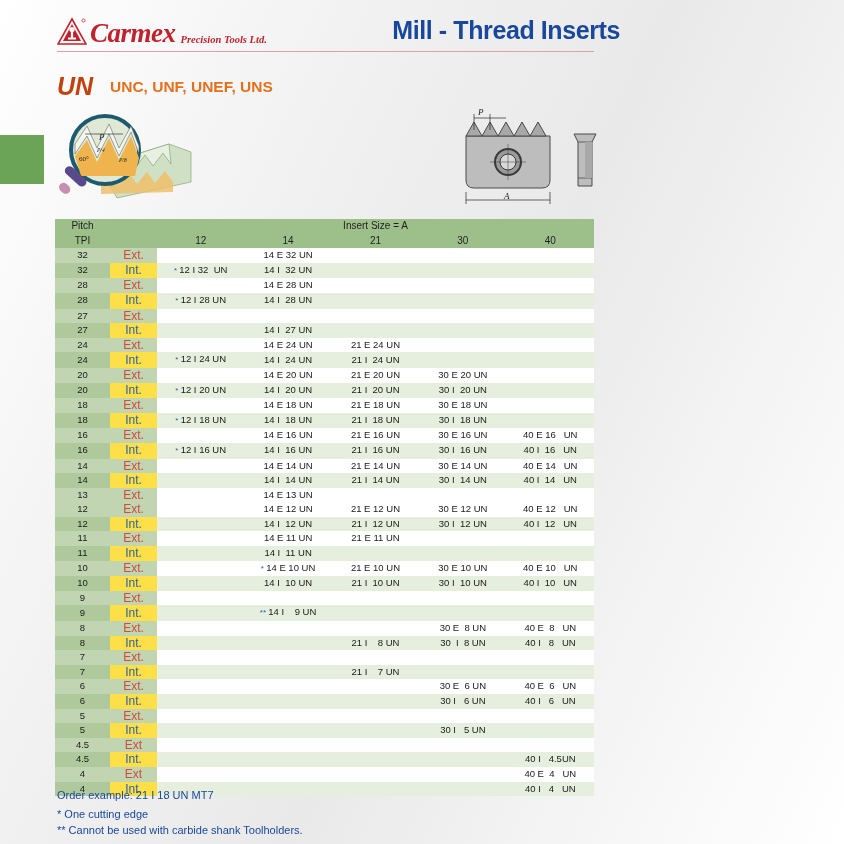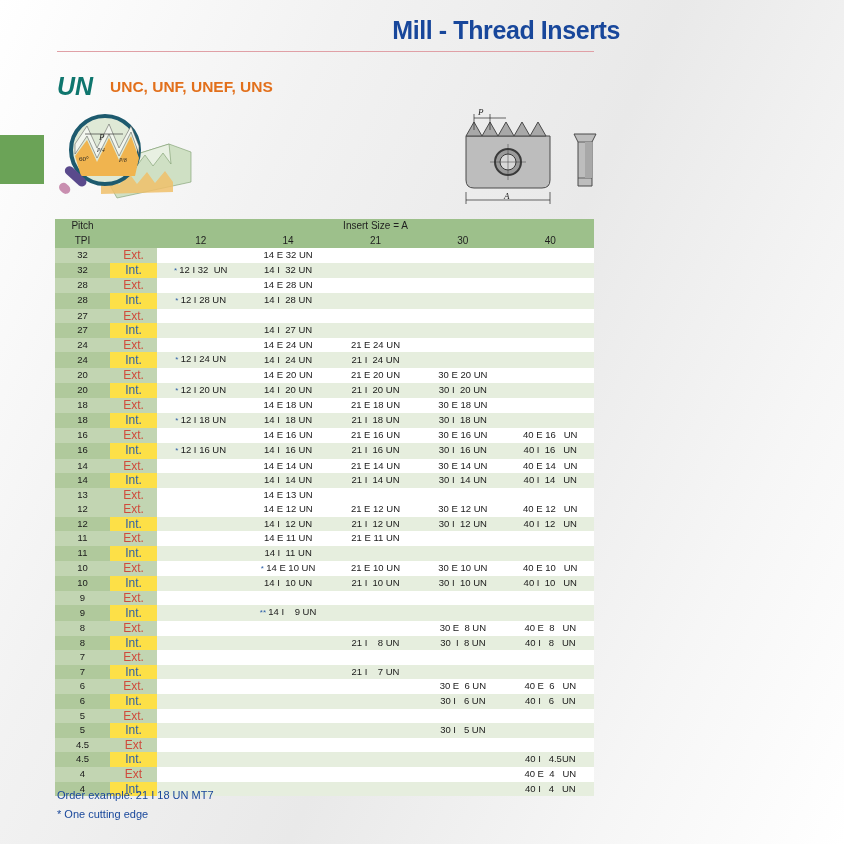--- a/index.html
+++ b/index.html
@@ -66,21 +66,21 @@
     background: #e0a0a6;
   }
 
   
   #un-heading {
     position: absolute;
     left: 57px; top: 74px;
     font-size: 25px;
     font-weight: bold;
     font-style: italic;
-    color: #0f766e;
+    color: #c2410c;
     line-height: 1;
   }
   #un-types {
     position: absolute;
     left: 110px; top: 79px;
     font-size: 15.5px;
     font-weight: bold;
     color: #e2701c;
     line-height: 1;
   }
@@ -193,20 +193,32 @@
     font-weight: 500;
   }
   #footnotes div { white-space: pre; }
   #order-example { margin-bottom: 3px; }
 </style>
 </head>
 <body>
 
 <div id="header-band">
 
+  <div id="logo-block">
+    <svg id="logo-mark" viewBox="0 0 30 30">
+      <polygon points="15,2 29,27 1,27" fill="none" stroke="#c0222c" stroke-width="1.6"></polygon>
+      <polygon points="15,7 24,24 6,24" fill="#c0222c"></polygon>
+      <circle cx="15" cy="12.5" r="2.6" fill="#ffffff"></circle>
+      <rect x="13.9" y="14" width="2.2" height="8" fill="#ffffff"></rect>
+      <rect x="11" y="20.5" width="8" height="2" fill="#ffffff"></rect>
+      <circle cx="26.5" cy="3.5" r="1.6" fill="none" stroke="#c0222c" stroke-width="0.7"></circle>
+    </svg>
+    <span id="logo-word">Carmex</span>
+    <span id="logo-sub">Precision Tools Ltd.</span>
+  </div>
 
   <div id="page-title">Mill - Thread Inserts</div>
   <div id="header-rule"></div>
 </div>
 
 <div id="un-heading">UN</div>
 <div id="un-types">UNC, UNF, UNEF, UNS</div>
 
 <div id="side-tab"></div>
 
@@ -612,13 +624,14 @@
         <td class="c-data col-21"></td>
         <td class="c-data col-30"></td>
         <td class="c-data col-40">40 I   4   UN</td>
       </tr>
     </tbody>
 </table>
 
 <div id="footnotes">
   <div id="order-example">Order example: 21 I 18 UN MT7</div>
   <div>* One cutting edge</div>
+  <div>** Cannot be used with carbide shank Toolholders.</div>
 </div>
 
 </body></html>

